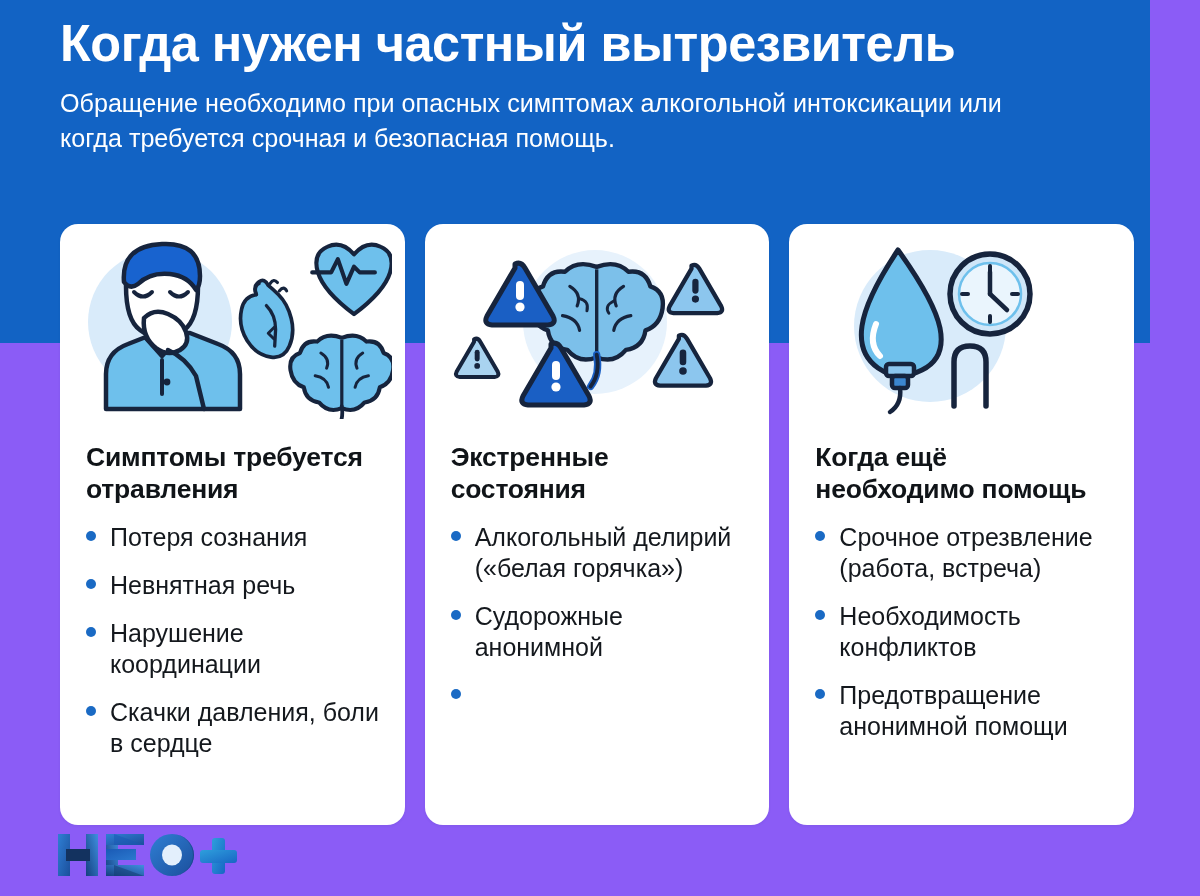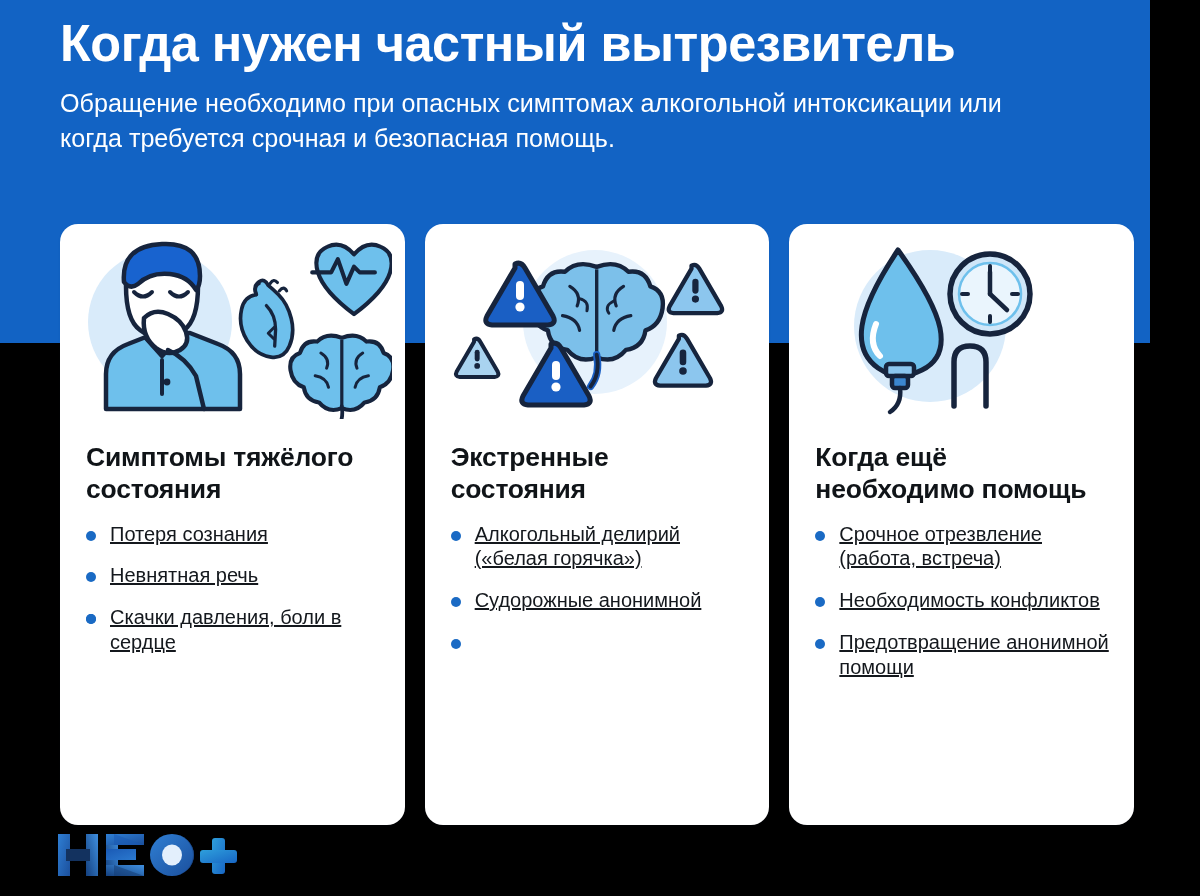--- a/index.html
+++ b/index.html
@@ -10,21 +10,21 @@
     width: 1200px;
     height: 896px;
     background: #ffffff;
     font-family: "Liberation Sans", "DejaVu Sans", sans-serif;
     overflow: hidden;
   }
   .page {
     position: relative;
     width: 1200px;
     height: 896px;
-    background: #000000;
+    background: #8b5cf6;
     overflow: hidden;
   }
   
   .header-band {
     position: absolute;
     left: 0;
     top: 0;
     width: 1150px;
     height: 343px;
     background: #1263c4;
@@ -97,24 +97,23 @@
   }
   .card-list {
     margin: 16px 22px 0 26px;
     padding: 0;
     list-style: none;
   }
   .card-list li {
     position: relative;
     padding-left: 24px;
     margin-bottom: 17px;
-    font-size: 20px;
+    font-size: 25px;
     line-height: 1.24;
     color: #14181d;
-    text-decoration: underline;
   }
   .card-list li .dot {
     position: absolute;
     left: 0;
     top: 9px;
     width: 10px;
     height: 10px;
     border-radius: 50%;
     background: #1a6ac4;
   }
@@ -189,25 +188,25 @@
             <path d="M44 4 q16 -6 26 4 q14 -2 18 12 q12 4 10 18 q-2 14 -14 18 q-2 14 -16 16 q-10 12 -24 6 q-14 6 -24 -6 q-14 -2 -16 -16 q-12 -4 -14 -18 q-2 -14 10 -18 q4 -14 18 -12 q10 -10 26 -4 Z" fill="#6ec0ec" stroke="#16243d" stroke-width="4.3" stroke-linejoin="round"></path>
             <path d="M44 6 l0 70" fill="none" stroke="#16243d" stroke-width="3.4"></path>
             <path d="M22 20 q10 6 6 16" fill="none" stroke="#16243d" stroke-width="3.2" stroke-linecap="round"></path>
             <path d="M66 20 q-10 6 -6 16" fill="none" stroke="#16243d" stroke-width="3.2" stroke-linecap="round"></path>
             <path d="M16 44 q12 2 14 12" fill="none" stroke="#16243d" stroke-width="3.2" stroke-linecap="round"></path>
             <path d="M72 44 q-12 2 -14 12" fill="none" stroke="#16243d" stroke-width="3.2" stroke-linecap="round"></path>
             <path d="M44 76 q2 14 -4 22" fill="none" stroke="#16243d" stroke-width="4" stroke-linecap="round"></path>
           </g>
         </svg>
       </div>
-      <div class="card-title">Симптомы тяжёлого состояния</div>
+      <div class="card-title">Симптомы требуется отравления</div>
       <ul class="card-list">
         <li><span class="dot"></span><span>Потеря сознания</span></li>
         <li><span class="dot"></span><span>Невнятная речь</span></li>
-        <li><span class="dot"></span></li>
+        <li><span class="dot"></span><span>Нарушение координации</span></li>
         <li><span class="dot"></span><span>Скачки давления, боли в сердце</span></li>
       </ul>
     </div>
 
     <div class="card">
       <div class="card-art">
         <svg width="320" height="185" viewBox="0 0 320 185">
           <circle cx="158" cy="88" r="72" fill="#e7f2fc"></circle>
 
           <g transform="translate(106,28) scale(1.22)">

